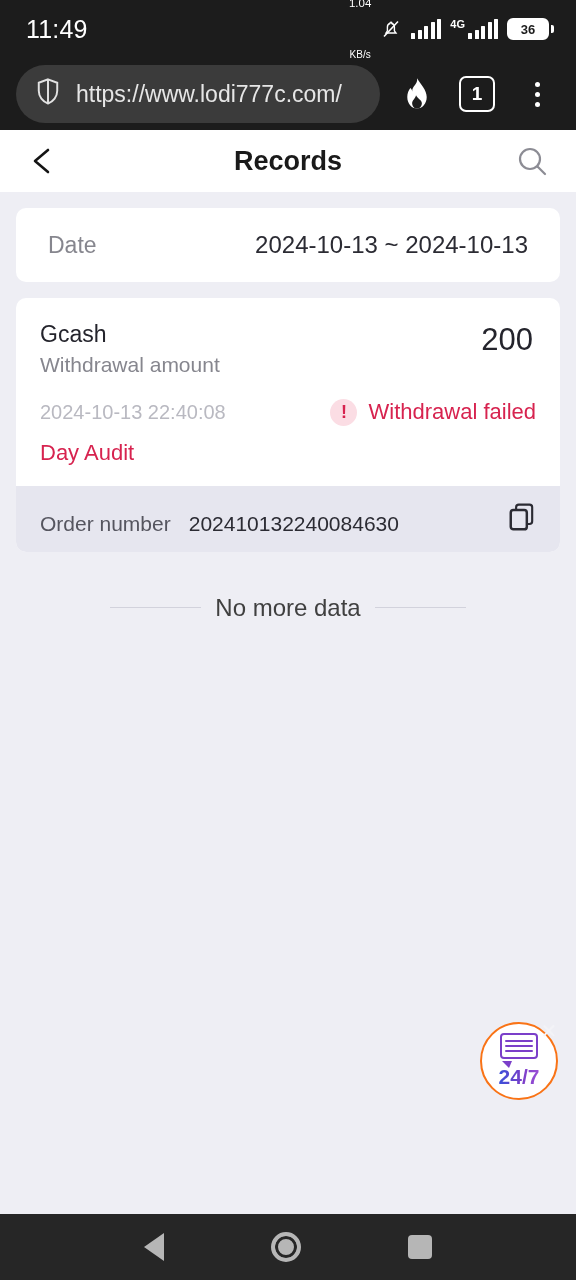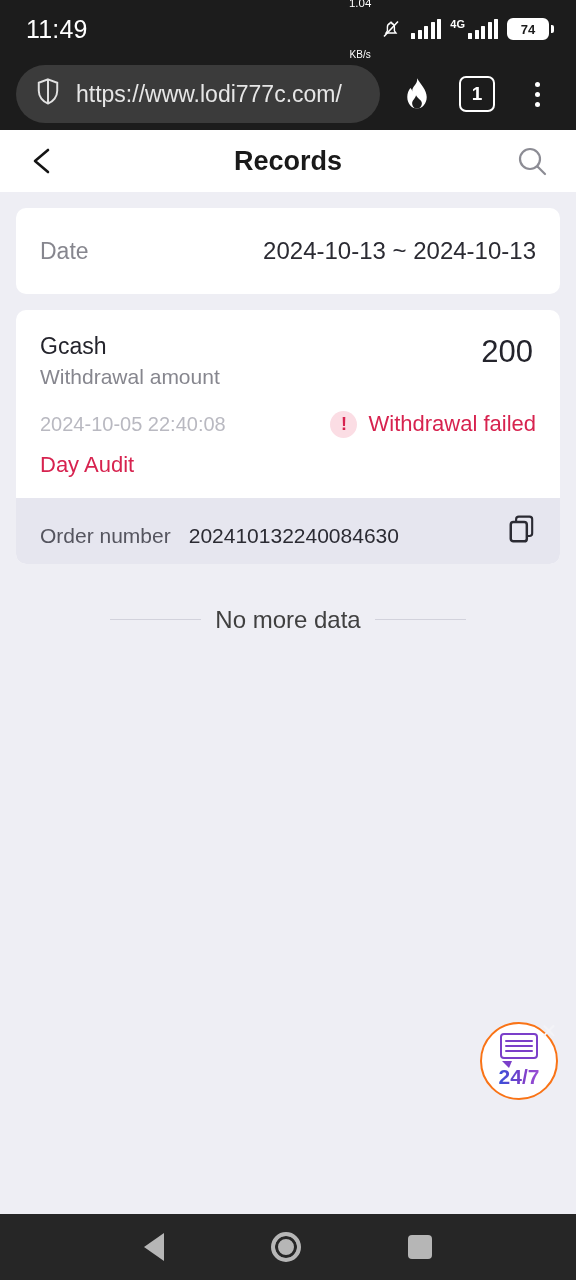--- a/index.html
+++ b/index.html
@@ -73,22 +73,22 @@
   .apptitle {
     position:absolute; left:0; right:0; text-align:center;
     font-size:27px; font-weight:700; color:#1a1a1a; pointer-events:none;
   }
   .searchbtn { margin-left:auto; width:36px; height:36px; }
 
   .card {
     background:#fff; border-radius:10px; margin:16px 16px 0 16px;
   }
   .daterow {
-    height:86px; display:flex; align-items:center; justify-content:space-between;
-    padding:0 24px;
+    height:74px; display:flex; align-items:center; justify-content:space-between;
+    padding:0 32px;
   }
   .date-label { font-size:23px; color:#86868e; }
   .date-value { font-size:24px; color:#2b2b33; }
 
   .rec-card { margin-top:16px; border-radius:10px; overflow:hidden; background:#fff; }
   .rec-top { padding:22px 27px 0 24px; display:flex; justify-content:space-between; align-items:flex-start; }
   .rec-name { font-size:23px; color:#24242c; line-height:1.25; }
   .rec-sub { font-size:21px; color:#86868e; margin-top:4px; }
   .rec-amount { font-size:31px; color:#24242c; line-height:1; padding-top:4px; }
 
@@ -198,21 +198,21 @@
         <span class="g4">4G</span>
         <span class="bars">
           <i></i>
             <i></i>
             <i></i>
             <i></i>
             <i></i>
         </span>
       </div>
       <div class="battery">
-        <div class="batt-body">74</div>
+        <div class="batt-body">36</div>
         <div class="batt-tip"></div>
       </div>
     </div>
   </div>
 
   <div class="browserbar">
     <div class="urlpill">
       <span>
         <svg width="28" height="30" viewBox="0 0 24 26">
           <path d="M12 2l8 3v7c0 5-3.4 9.3-8 11-4.6-1.7-8-6-8-11V5l8-3z" fill="none" stroke="#e2e2e2" stroke-width="1.7"></path>
@@ -266,21 +266,21 @@
     <div class="card rec-card">
       <div class="rec-top">
         <div>
           <div class="rec-name">Gcash</div>
           <div class="rec-sub">Withdrawal amount</div>
         </div>
         <div class="rec-amount">200</div>
       </div>
 
       <div class="rec-mid">
-        <div class="rec-time">2024-10-05 22:40:08</div>
+        <div class="rec-time">2024-10-13 22:40:08</div>
         <div class="rec-status">
           <span class="warn-ic">!</span>
           <span class="status-text">Withdrawal failed</span>
         </div>
       </div>
 
       <div class="rec-audit">
         <span class="audit-link">Day Audit</span>
       </div>
 

